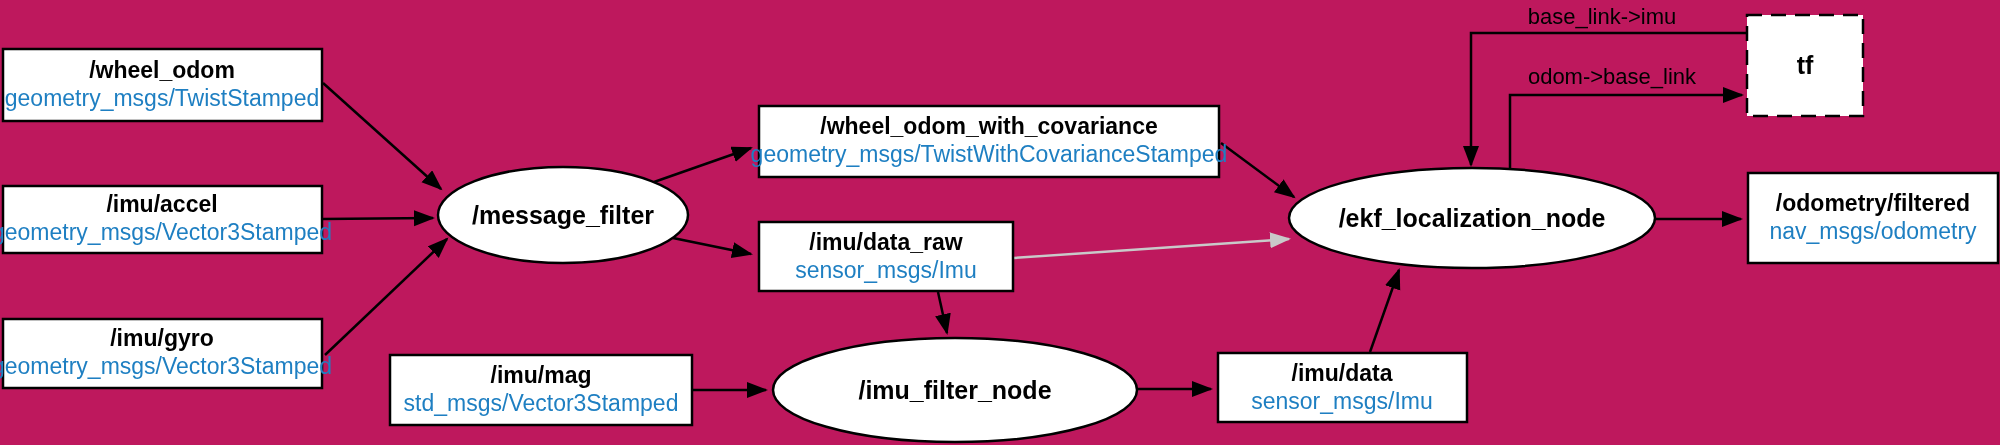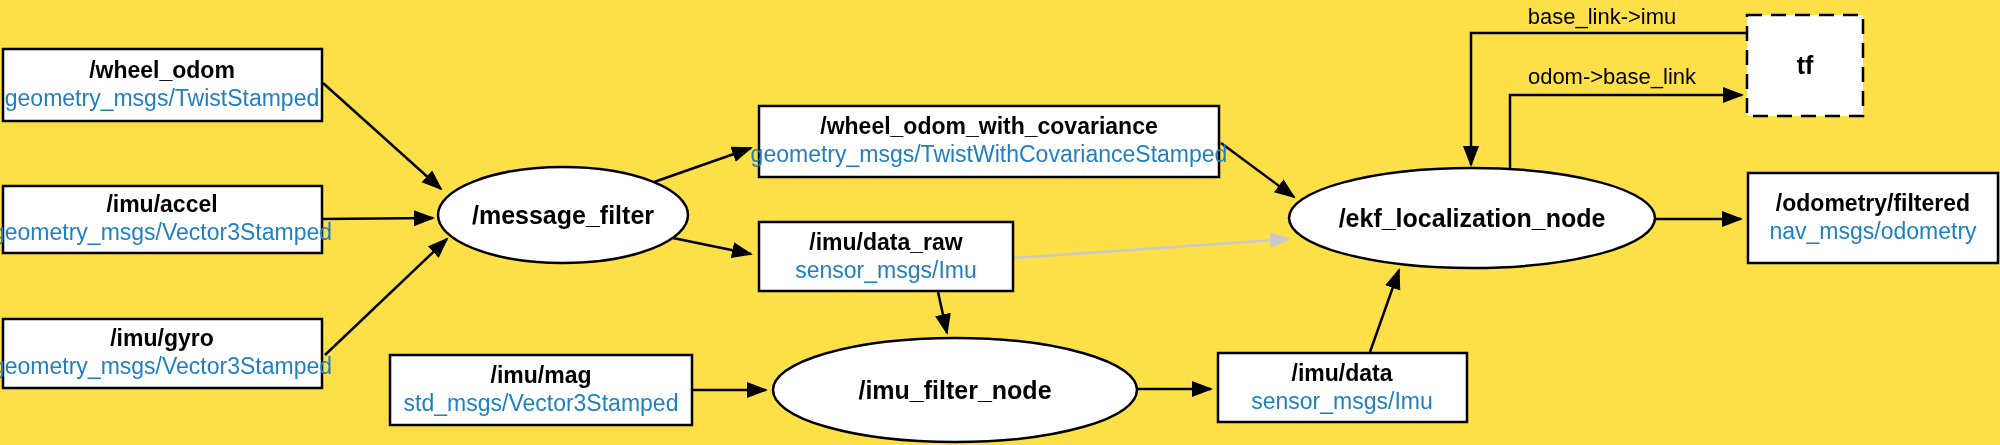--- a/index.html
+++ b/index.html
@@ -4,21 +4,21 @@
 <style>
   html, body {
     margin: 0;
     padding: 0;
     background: #ffffff;
   }
   .stage {
     position: relative;
     width: 2000px;
     height: 445px;
-    background: #fde047;
+    background: #be185d;
     font-family: "Liberation Sans", sans-serif;
     overflow: hidden;
   }
   svg text {
     font-family: "Liberation Sans", sans-serif;
   }
   .topic-box {
     fill: #ffffff;
     stroke: #000000;
     stroke-width: 2.5;

